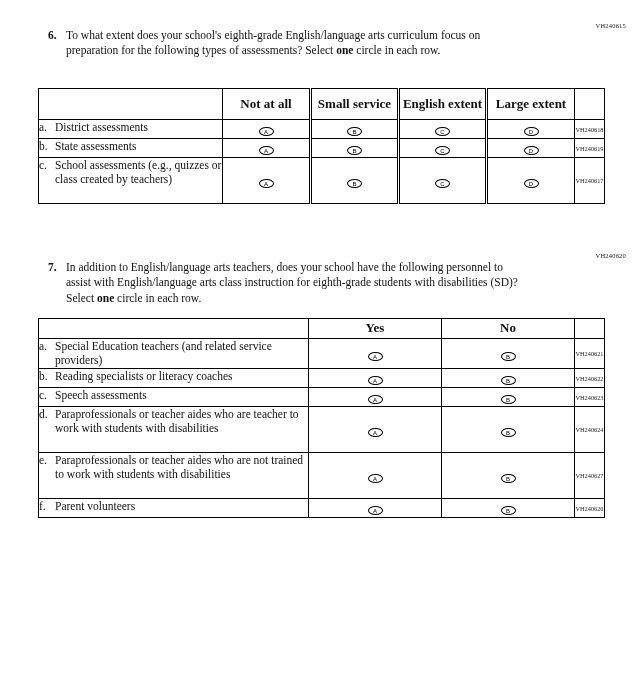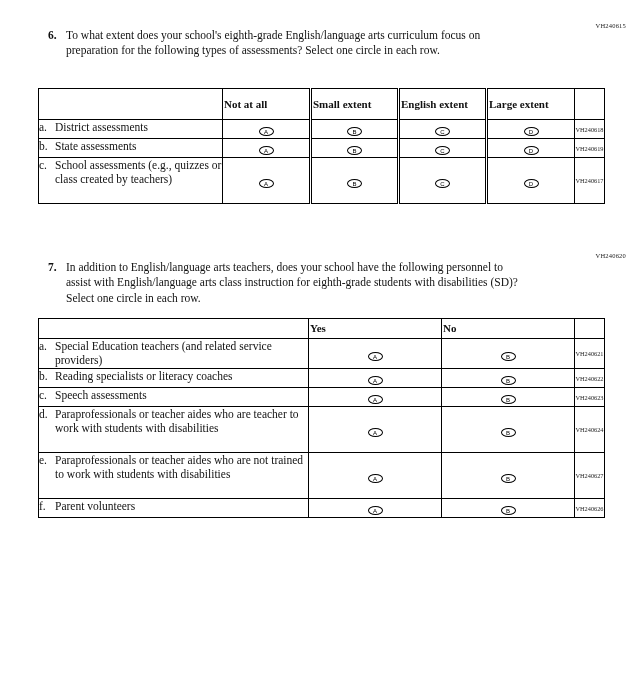--- a/index.html
+++ b/index.html
@@ -4,26 +4,26 @@
 <style>
   html,body { margin:0; padding:0; background:#e8e8e8; }
   .page {
     position:relative; width:642px; height:696px; background:#ffffff;
     font-family:"Liberation Serif","DejaVu Serif",serif; color:#111; overflow:hidden;
     margin:0 auto;
   }
   .question { position:absolute; display:flex; font-size:11.5px; line-height:1.34; }
   .qnum { font-weight:700; flex:0 0 18px; }
   .qtext { width:452px; }
-  .qtext b { font-weight:400; }
+  .qtext b { font-weight:700; }
   .vcode { position:absolute; font-size:6.5px; letter-spacing:.2px; color:#222; }
 
   table.survey { position:absolute; border-collapse:collapse; table-layout:fixed; background:#fff; }
   .survey th, .survey td { border:1px solid #000; padding:0; }
-  .survey th { font-size:11px; font-weight:700; text-align:left; vertical-align:middle; line-height:1.15; padding:2px 1px; }
+  .survey th { font-size:13px; font-weight:700; text-align:center; vertical-align:middle; line-height:1.15; padding:2px 1px; }
   .label-cell { padding:2px 3px 2px 4px; vertical-align:top; font-size:11.5px; line-height:1.22; }
   .label-flex { display:flex; }
   .prefix { flex:0 0 16px; }
   .opt-cell { text-align:center; vertical-align:middle; }
   .code-cell { font-size:6.3px; text-align:center; vertical-align:middle; padding:0 1px; color:#222; }
   .oval {
     display:inline-block; width:15px; height:9px; border:1px solid #000; border-radius:50%;
     font-size:6px; line-height:9px; text-align:center; color:#000;
     font-family:"Liberation Sans","DejaVu Sans",sans-serif; cursor:pointer; box-sizing:border-box;
   }
@@ -60,21 +60,21 @@
         <col class="c-opt">
         <col class="c-opt">
         <col class="c-opt">
         <col class="c-opt">
         <col class="c-code">
     </colgroup>
     <tbody>
       <tr class="hdr">
         <th></th>
         <th>Not at all</th>
-        <th class="dbl">Small extent</th>
+        <th class="dbl">Small service</th>
         <th class="dbl">English extent</th>
         <th class="dbl">Large extent</th>
         <th></th>
       </tr>
       <tr class="ra">
         <td class="label-cell">
           <div class="label-flex">
               <span class="prefix">a.</span>
               <span>District assessments</span>
             </div>

